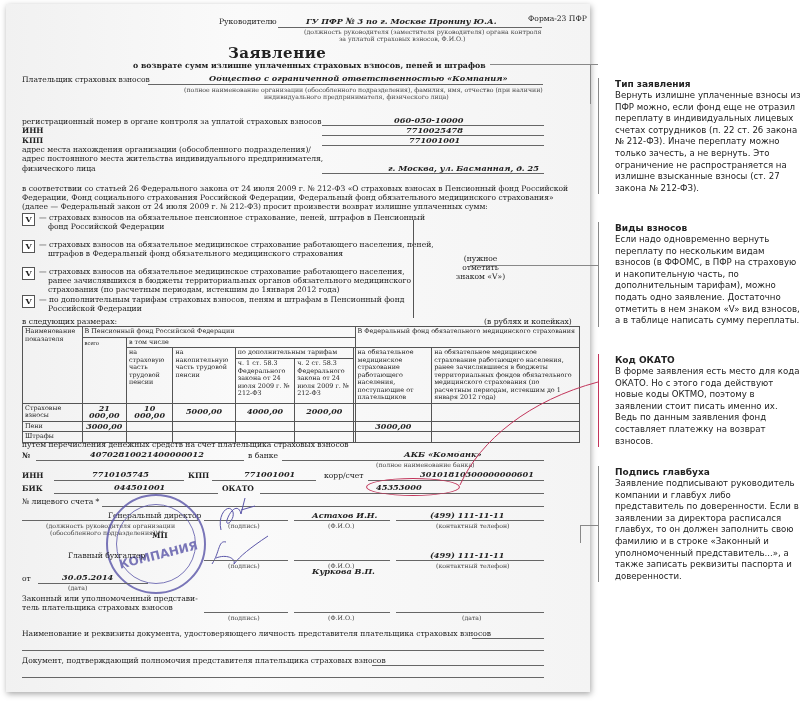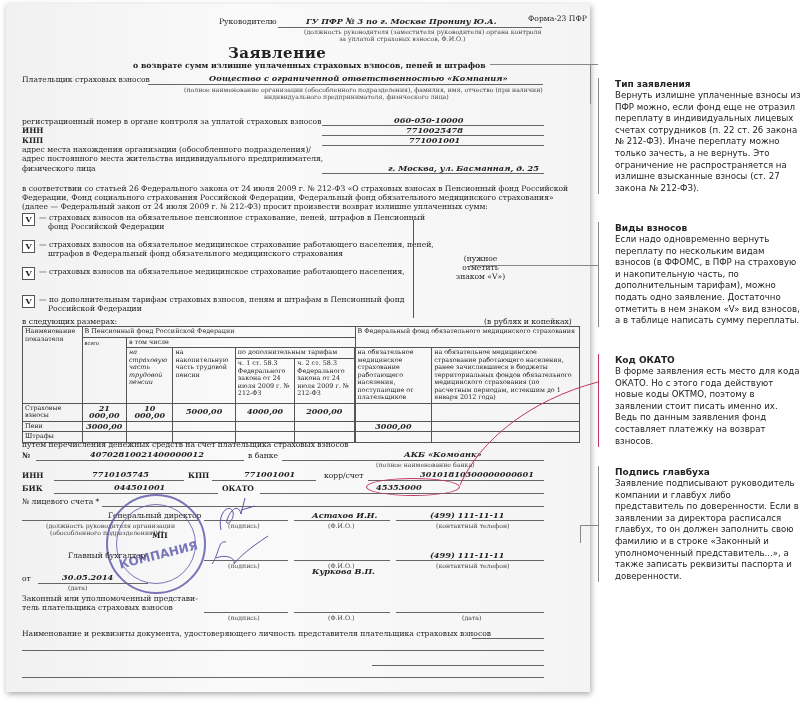--- a/index.html
+++ b/index.html
@@ -64,20 +64,22 @@
   <div class="chk" style="left:16px;top:209px;">V</div>
   <div class="s" style="left:33px;top:209px;">— страховых взносов на обязательное пенсионное страхование, пеней, штрафов в Пенсионный</div>
   <div class="s" style="left:42px;top:218px;">фонд Российской Федерации</div>
 
   <div class="chk" style="left:16px;top:236px;">V</div>
   <div class="s" style="left:33px;top:236px;">— страховых взносов на обязательное медицинское страхование работающего населения, пеней,</div>
   <div class="s" style="left:42px;top:245px;">штрафов в Федеральный фонд обязательного медицинского страхования</div>
 
   <div class="chk" style="left:16px;top:263px;">V</div>
   <div class="s" style="left:33px;top:263px;">— страховых взносов на обязательное медицинское страхование работающего населения,</div>
+  <div class="s" style="left:42px;top:272px;">ранее зачислявшихся в бюджеты территориальных органов обязательного медицинского</div>
+  <div class="s" style="left:42px;top:281px;">страхования (по расчетным периодам, истекшим до 1января 2012 года)</div>
 
   <div class="chk" style="left:16px;top:291px;">V</div>
   <div class="s" style="left:33px;top:291px;">— по дополнительным тарифам страховых взносов, пеням и штрафам в Пенсионный фонд</div>
   <div class="s" style="left:42px;top:300px;">Российской Федерации</div>
 
   <div class="pv" style="left:407px;top:216px;height:98px;border-color:#555;"></div>
   <div class="s" style="left:450px;top:250px;text-align:center;">
     <div style="">(нужное</div>
     <div style="text-align:center">отметить</div>
     <div style="text-align:center">знаком «V»)</div>
@@ -91,21 +93,21 @@
         <tr>
       <td rowspan="4" style="width:40px;">Наименование показателя</td>
       <td colspan="6">В Пенсионный фонд Российской Федерации</td>
       <td colspan="2" rowspan="2">В Федеральный фонд обязательного медицинского страхования</td>
     </tr>
     <tr>
       <td rowspan="3" style="width:36px;font-family:Liberation Serif, serif;">всего</td>
       <td colspan="5">в том числе</td>
     </tr>
     <tr>
-      <td rowspan="2" style="width:38px;font-style:italic;">на страховую часть трудовой пенсии</td>
+      <td rowspan="2" style="width:38px;">на страховую часть трудовой пенсии</td>
       <td rowspan="2" style="width:34px;">на накопительную часть трудовой пенсии</td>
       <td colspan="2">по дополнительным тарифам</td>
       <td rowspan="2" style="width:0;padding:0;"></td>
       <td rowspan="2" style="width:66px;">на обязательное медицинское страхование работающего населения, поступающие от плательщиков</td>
       <td rowspan="2" style="width:132px;">на обязательное медицинское страхование работающего населения, ранее зачислявшиеся в бюджеты территориальных фондов обязательного медицинского страхования (по расчетным периодам, истекшим до 1 января 2012 года)</td>
     </tr>
     <tr>
       <td style="width:50px;">ч. 1 ст. 58.3 Федерального закона от 24 июля 2009 г. № 212-ФЗ</td>
       <td style="width:50px;">ч. 2 ст. 58.3 Федерального закона от 24 июля 2009 г. № 212-ФЗ</td>
     </tr>
@@ -221,20 +223,21 @@
   <div class="ln" style="left:198px;top:608px;width:84px;"></div>
   <div class="sm" style="left:222px;top:610px;">(подпись)</div>
   <div class="ln" style="left:288px;top:608px;width:96px;"></div>
   <div class="sm" style="left:322px;top:610px;">(Ф.И.О.)</div>
   <div class="ln" style="left:390px;top:608px;width:148px;"></div>
   <div class="sm" style="left:456px;top:610px;">(дата)</div>
 
   <div class="s" style="left:16px;top:625px;">Наименование и реквизиты документа, удостоверяющего личность представителя плательщика страховых взносов</div>
   <div class="ln" style="left:466px;top:634px;width:72px;"></div>
   <div class="ln" style="left:16px;top:646px;width:522px;"></div>
+  <div class="s" style="left:16px;top:652px;">Документ, подтверждающий полномочия представителя плательщика страховых взносов</div>
   <div class="ln" style="left:366px;top:661px;width:172px;"></div>
   <div class="ln" style="left:16px;top:673px;width:522px;"></div>
 </div>
 
 <div class="pl" style="left:490px;top:64px;width:108px;"></div>
 <div class="pv" style="left:590px;top:64px;height:40px;"></div>
 <div class="pl" style="left:470px;top:265px;width:128px;"></div>
 <svg style="position:absolute;left:440px;top:380px;" width="160" height="110">
   <path d="M158 2 C 90 20, 40 60, 20 105" fill="none" stroke="#c2355b" stroke-width="1"></path>
 </svg>

